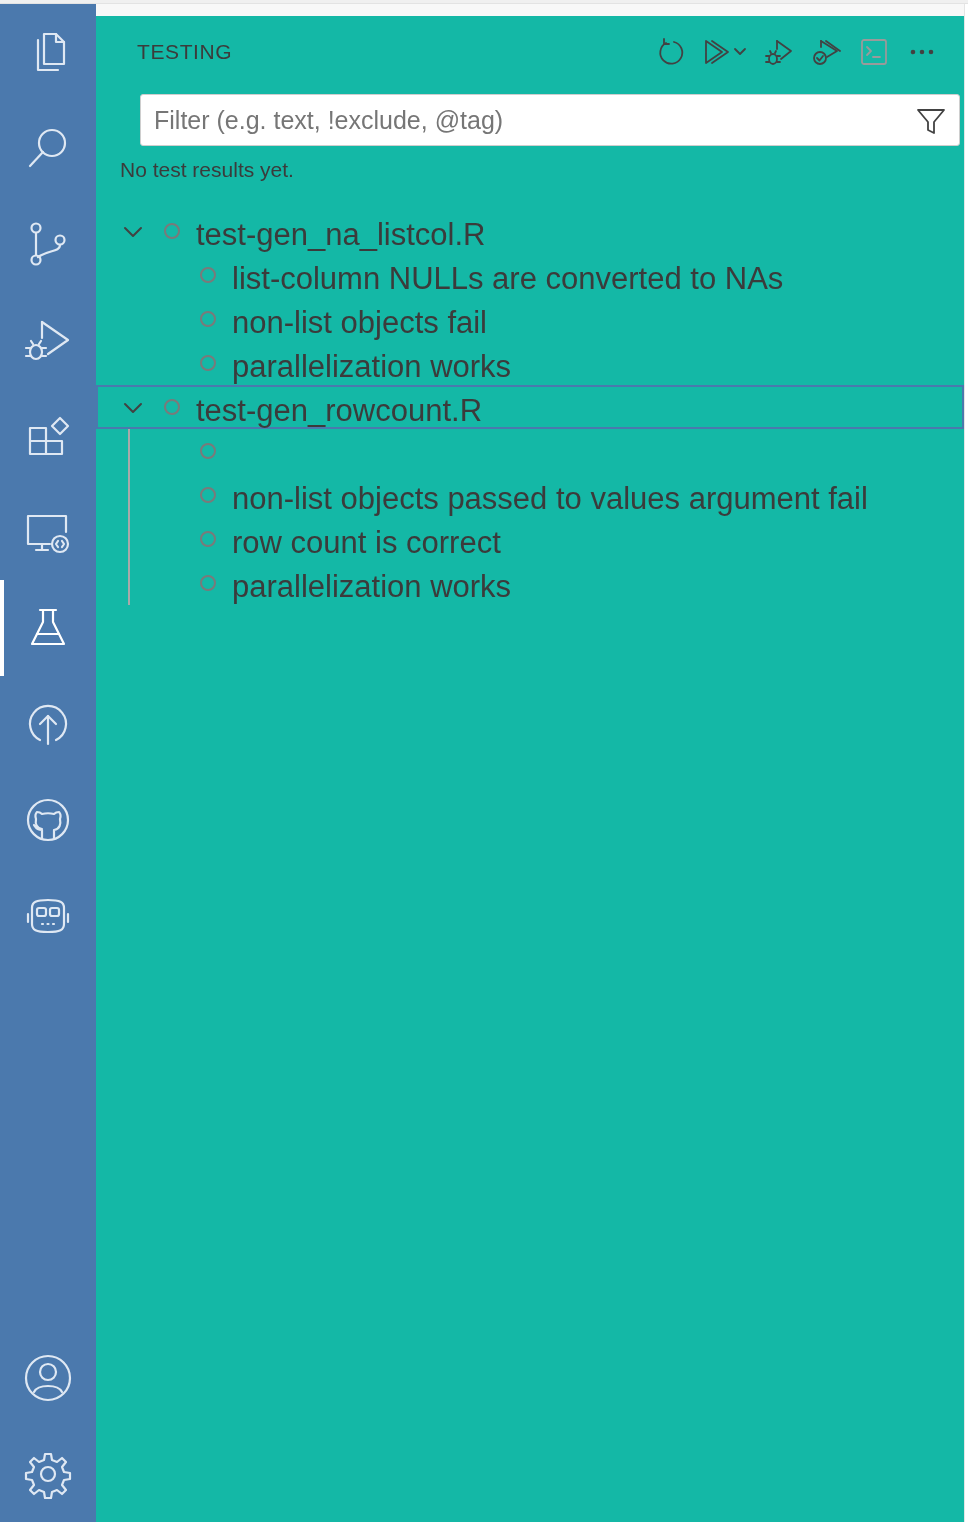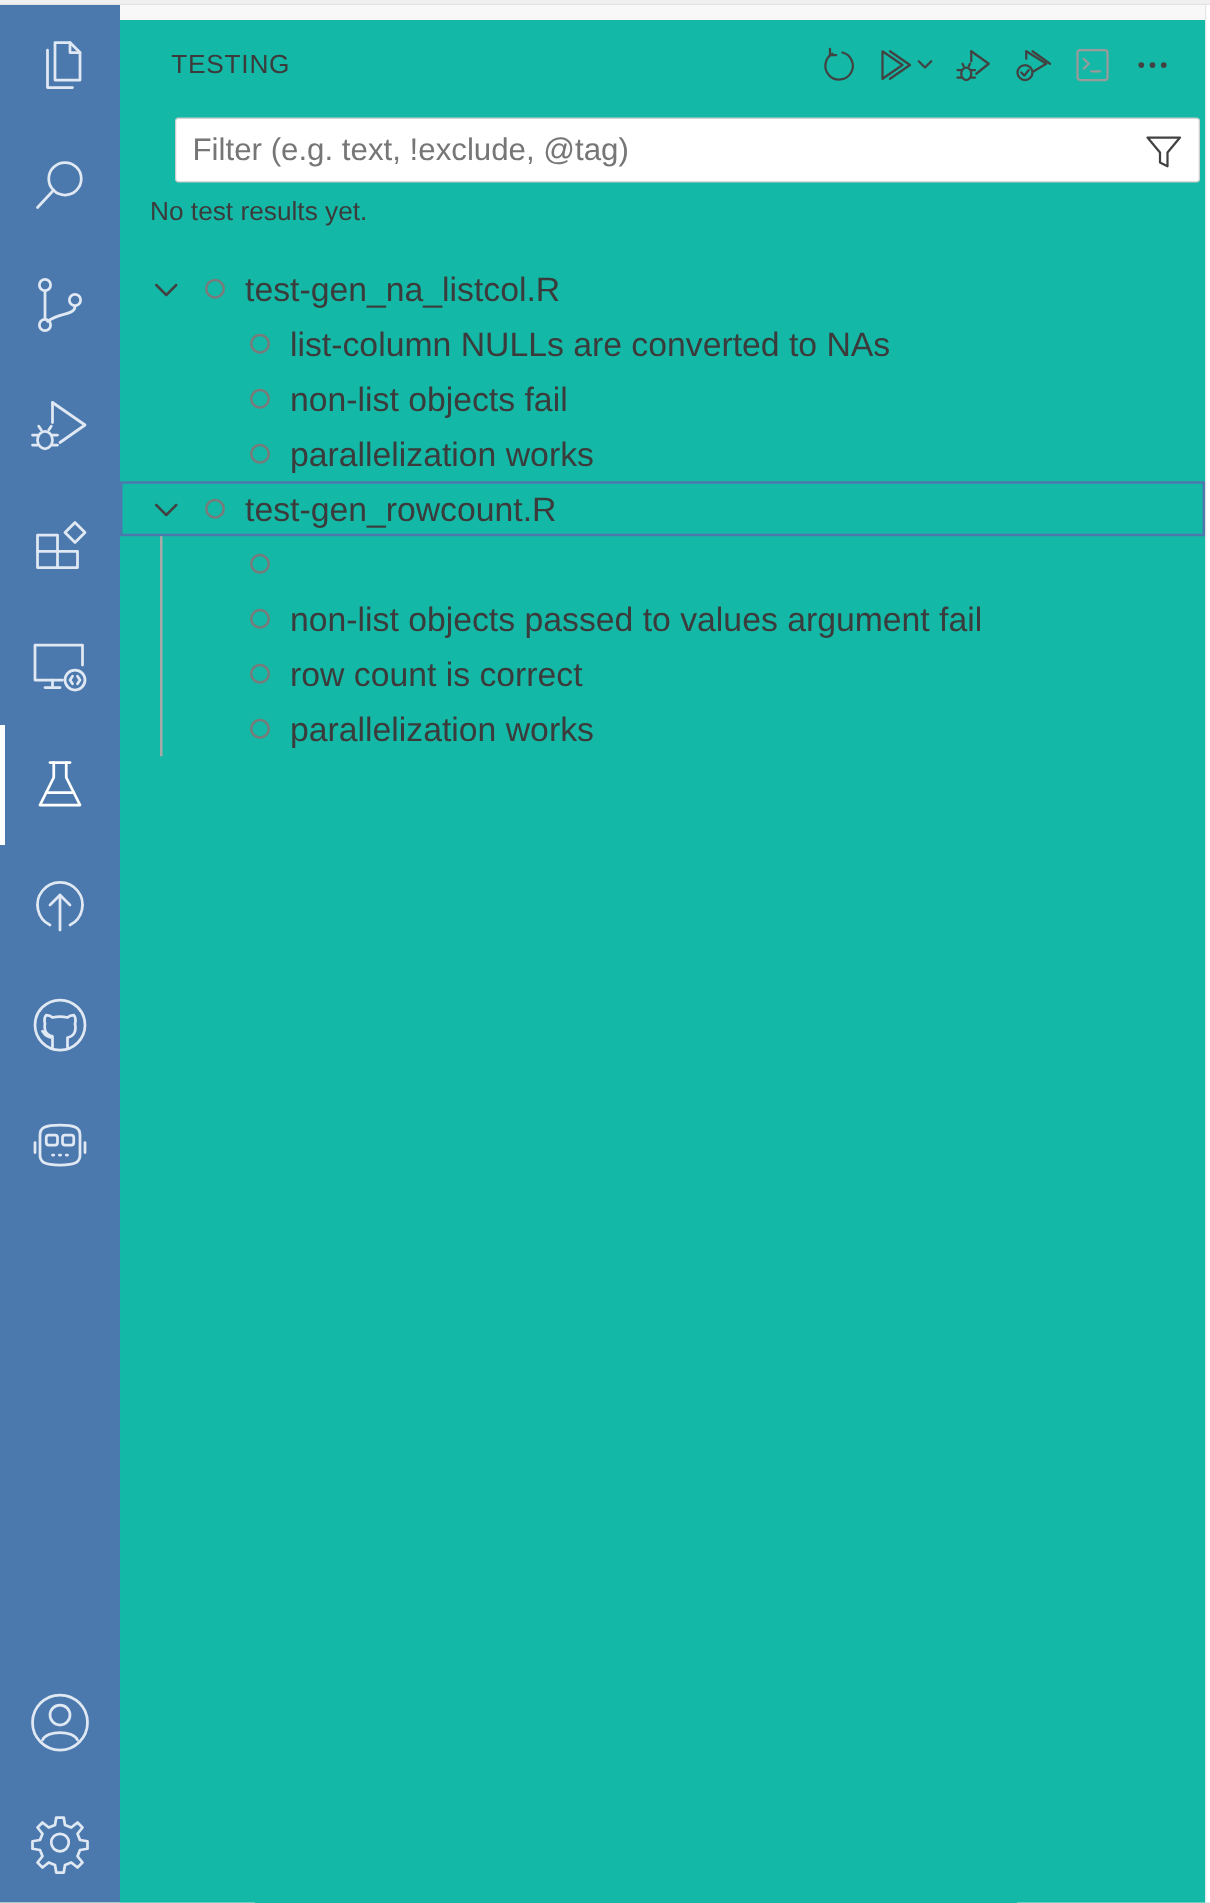--- a/index.html
+++ b/index.html
@@ -33,21 +33,21 @@
   .status-msg { position: absolute; left: 24px; top: 142px; font-size: 21px; color: #3b3b3b; }
 
   .tree { position: absolute; left: 0; top: 193px; width: 868px; }
   .row { position: relative; height: 44px; width: 868px; display: flex; align-items: center; cursor: pointer; }
   .row.selected { outline: 2px solid #4b79ad; outline-offset: -2px; }
   .chev { position: absolute; left: 24px; top: 10px; width: 26px; height: 26px; }
   .chev svg { width: 26px; height: 26px; stroke: #424242; fill: none; stroke-width: 2; stroke-linecap: round; stroke-linejoin: round; }
   .dot { position: absolute; width: 16px; height: 16px; border: 2.6px solid #7a7a7a; border-radius: 50%; top: 14px; }
   .row.group .dot { left: 68px; }
   .row.child .dot { left: 104px; }
-  .label { position: absolute; font-size: 27px; color: #3b3b3b; white-space: nowrap; top: 8px; }
+  .label { position: absolute; font-size: 31px; color: #3b3b3b; white-space: nowrap; top: 8px; }
   .row.group .label { left: 100px; }
   .row.child .label { left: 136px; }
   .indent-guide { position: absolute; left: 32px; width: 2px; background: #a9a9a9; }
 </style>
 </head>
 <body>
 
 <div class="top-border"></div>
 
 <nav class="activity-bar">

